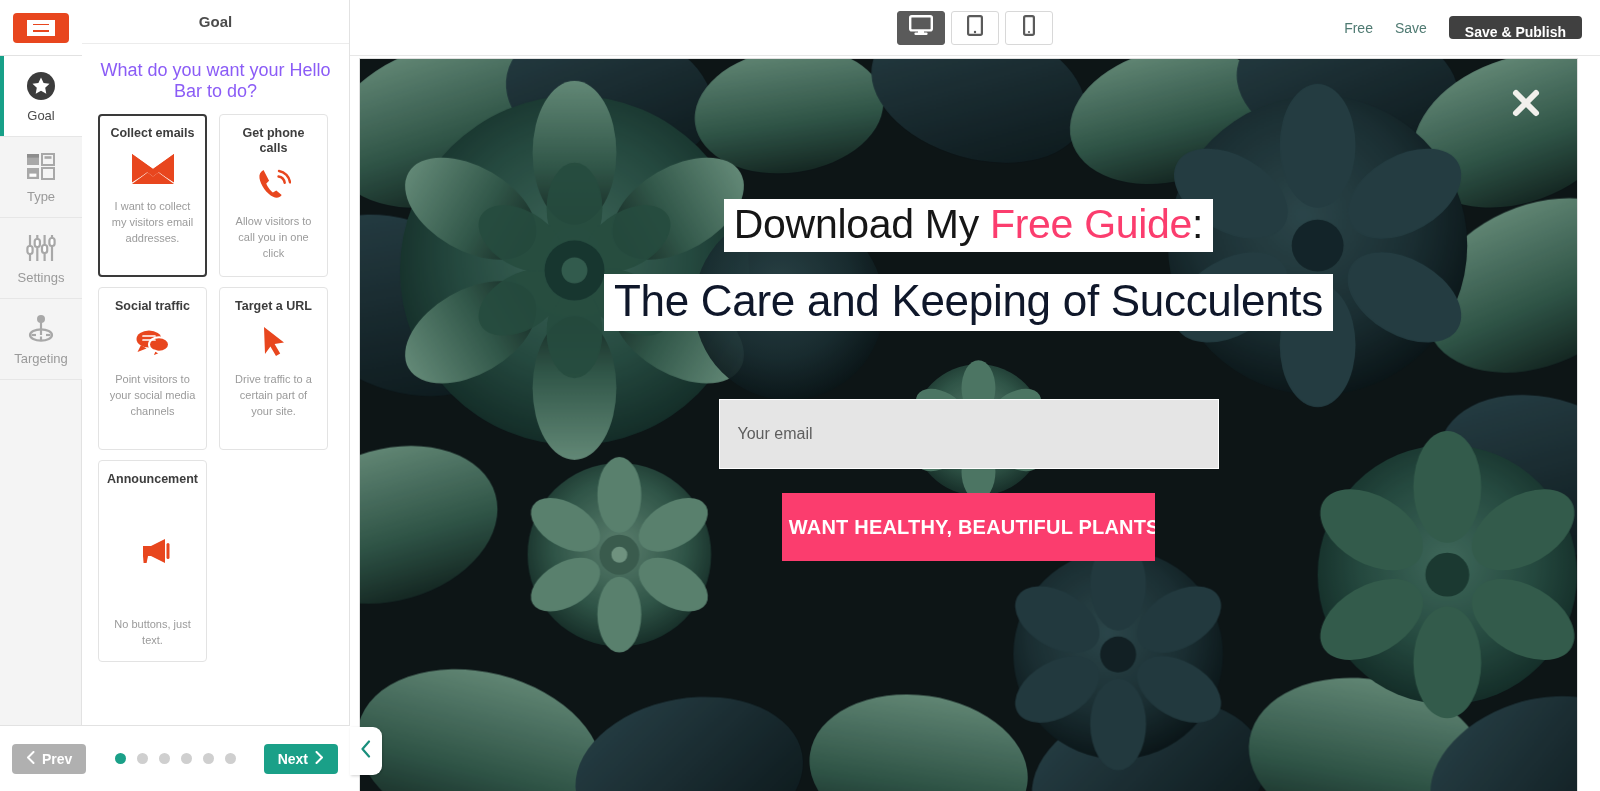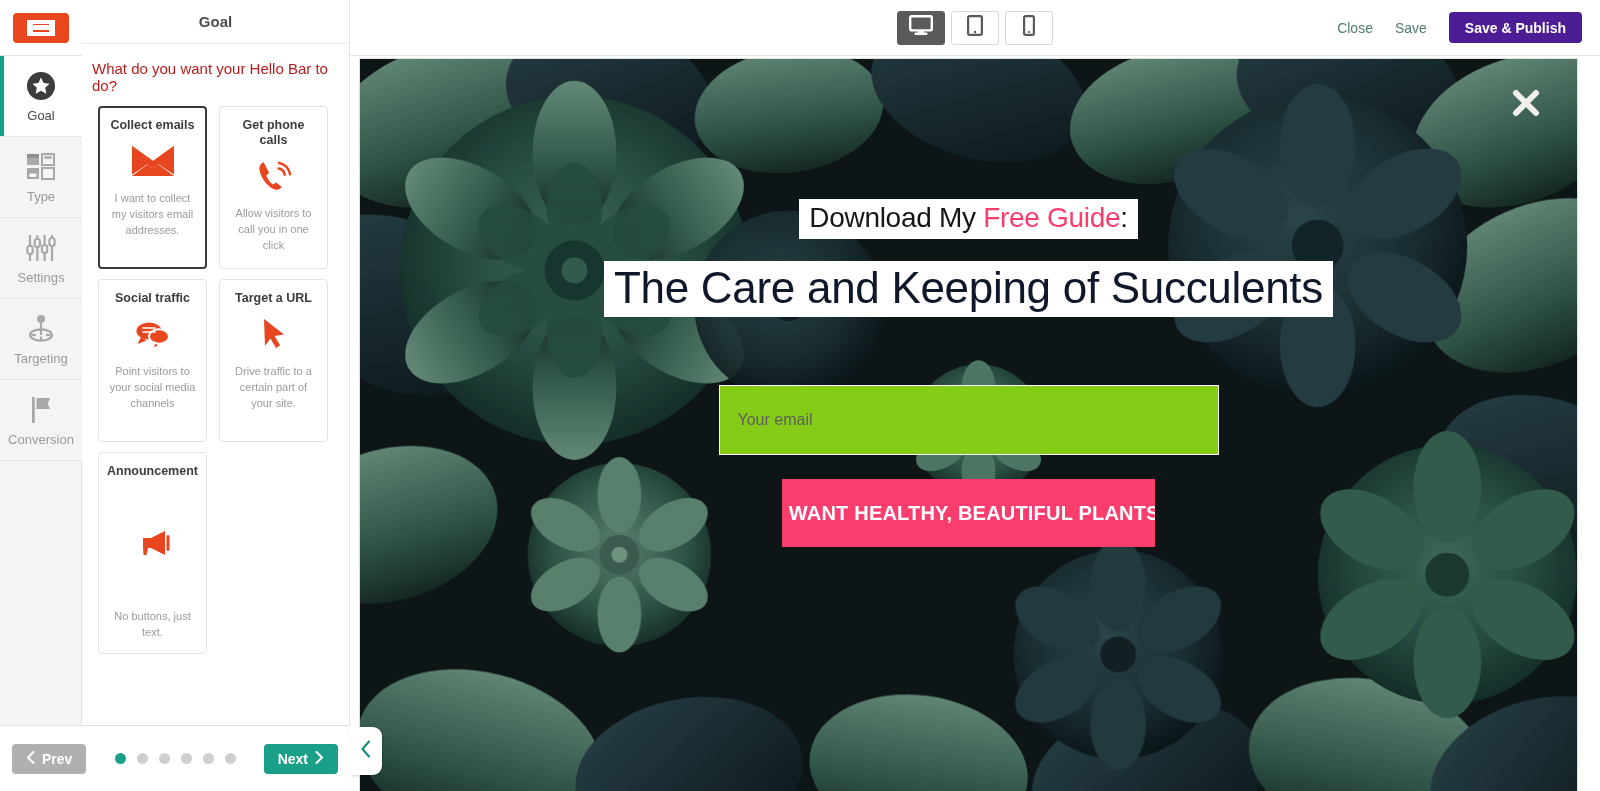--- a/index.html
+++ b/index.html
@@ -56,21 +56,21 @@
   .panel {
     position:absolute; left:82px; top:0; width:268px; height:791px;
     background:#ffffff; border-right:1px solid #e2e2e2;
   }
   .panel-title {
     height:44px; display:flex; align-items:center; justify-content:center;
     font-size:15px; font-weight:bold; color:#4c4c4c;
     border-bottom:1px solid #ececec;
   }
   .panel-question {
-    font-size:15px; color:#b91c1c;
+    text-align:center; font-size:18px; color:#8b5cf6;
     padding: 16px 10px 12px 10px;
   }
   .cards {
     display:flex; flex-wrap:wrap; gap: 10px 12px;
     padding: 0 16px;
   }
   .card {
     width: 109px; min-height: 163px;
     border:1px solid #e3e3e3; border-radius:4px; background:#fff;
     display:flex; flex-direction:column; align-items:center;
@@ -123,22 +123,22 @@
     cursor:pointer;
   }
   .device-btn.active { background:#5a5a5a; border-color:#5a5a5a; }
   .topbar-right {
     position:absolute; right:18px; display:flex; align-items:center; gap:22px;
   }
   .link-btn {
     background:none; border:none; font-size:14px; color:#4f7a72; cursor:pointer; padding:0;
   }
   .publish-btn {
-    background:#4c1d95; color:#fff; border:none; border-radius:4px;
-    height:31px; padding: 8px 16px; font-size:14px; font-weight:bold; cursor:pointer;
+    background:#404040; color:#fff; border:none; border-radius:4px;
+    height:23px; padding: 8px 16px; font-size:14px; font-weight:bold; cursor:pointer;
   }
 
   .preview-wrap {
     position:absolute; left:9px; top:58px; right:22px; bottom:0;
     overflow:hidden; background:#0d1412;
     border:1px solid #e0e0e0; border-bottom:none;
   }
   .preview-photo { position:absolute; inset:0; overflow:hidden; }
   .preview-photo svg { position:absolute; left:0; top:0; width:100%; height:100%; }
 
@@ -148,34 +148,34 @@
     display:flex; align-items:center; justify-content:center;
   }
   .modal-close svg { display:block; }
 
   .hb-content {
     position:absolute; left:0; right:0; top:140px;
     display:flex; flex-direction:column; align-items:center;
   }
   .hb-headline {
     background:#ffffff; padding: 4px 10px 6px 10px;
-    font-size:28px; line-height:1.06; color:#161616;
+    font-size:41px; line-height:1.06; color:#161616;
     white-space:nowrap; letter-spacing:-0.3px;
   }
   .hb-headline .accent { color:#fb3d6e; }
   .hb-sub {
     background:#ffffff; padding: 4px 10px 6px 10px;
     margin-top: 22px;
     font-size:44px; line-height:1.06; color:#0f172a;
     white-space:nowrap; letter-spacing:-0.3px;
   }
   .hb-email {
     margin-top: 68px;
     width: 500px; height: 70px;
-    background:#84cc16; border:1px solid #ffffff;
+    background:#e5e5e5; border:1px solid #ffffff;
     display:flex; align-items:center;
     padding: 0 18px;
     font-size:16px; color:#5e5e5e;
     cursor:text;
   }
   .hb-cta {
     margin-top: 24px;
     width: 373px; height: 68px;
     background:#fb3d6e; color:#ffffff;
     border:none; cursor:pointer;
@@ -265,29 +265,20 @@
           <line x1="16" y1="8" x2="16" y2="21" stroke="#a8a8a8" stroke-width="2.2"></line>
           <ellipse cx="16" cy="21" rx="11" ry="5.6" fill="none" stroke="#a8a8a8" stroke-width="2.2"></ellipse>
           <line x1="6.5" y1="21" x2="11" y2="21" stroke="#a8a8a8" stroke-width="2.2"></line>
           <line x1="21" y1="21" x2="25.5" y2="21" stroke="#a8a8a8" stroke-width="2.2"></line>
           <line x1="16" y1="22.5" x2="16" y2="26" stroke="#a8a8a8" stroke-width="2.2"></line>
         </svg>
       </span>
       <span>Targeting</span>
     </div>
 
-    <div class="rail-item">
-      <span class="rail-icon">
-        <svg width="30" height="30" viewBox="0 0 30 30">
-          <rect x="6" y="2" width="2.8" height="26" fill="#a8a8a8"></rect>
-          <path d="M10.5 3h13.5l-2.2 5.5 2.2 5.5H10.5z" fill="#a8a8a8"></path>
-        </svg>
-      </span>
-      <span>Conversion</span>
-    </div>
   </div>
 
   <div class="panel">
     <div class="panel-title">Goal</div>
     <div class="panel-question">What do you want your Hello Bar to do?</div>
 
     <div class="cards">
 
       <div class="card selected">
         <div class="card-title">Collect emails</div>
@@ -415,21 +406,21 @@
           <span>
             <svg width="12" height="21" viewBox="0 0 12 21">
               <rect x="1.1" y="1.1" width="9.8" height="18.8" rx="1.6" fill="none" stroke="#5a5a5a" stroke-width="2.2"></rect>
               <circle cx="6" cy="17" r="1.1" fill="#5a5a5a"></circle>
             </svg>
           </span>
         </div>
       </div>
 
       <div class="topbar-right">
-        <button class="link-btn">Close</button>
+        <button class="link-btn">Free</button>
         <button class="link-btn">Save</button>
         <button class="publish-btn">Save &amp; Publish</button>
       </div>
     </div>
 
     <div class="preview-wrap">
 
       <div class="preview-photo">
         <svg viewBox="0 0 1220 740" preserveAspectRatio="xMidYMid slice">
           <defs>

